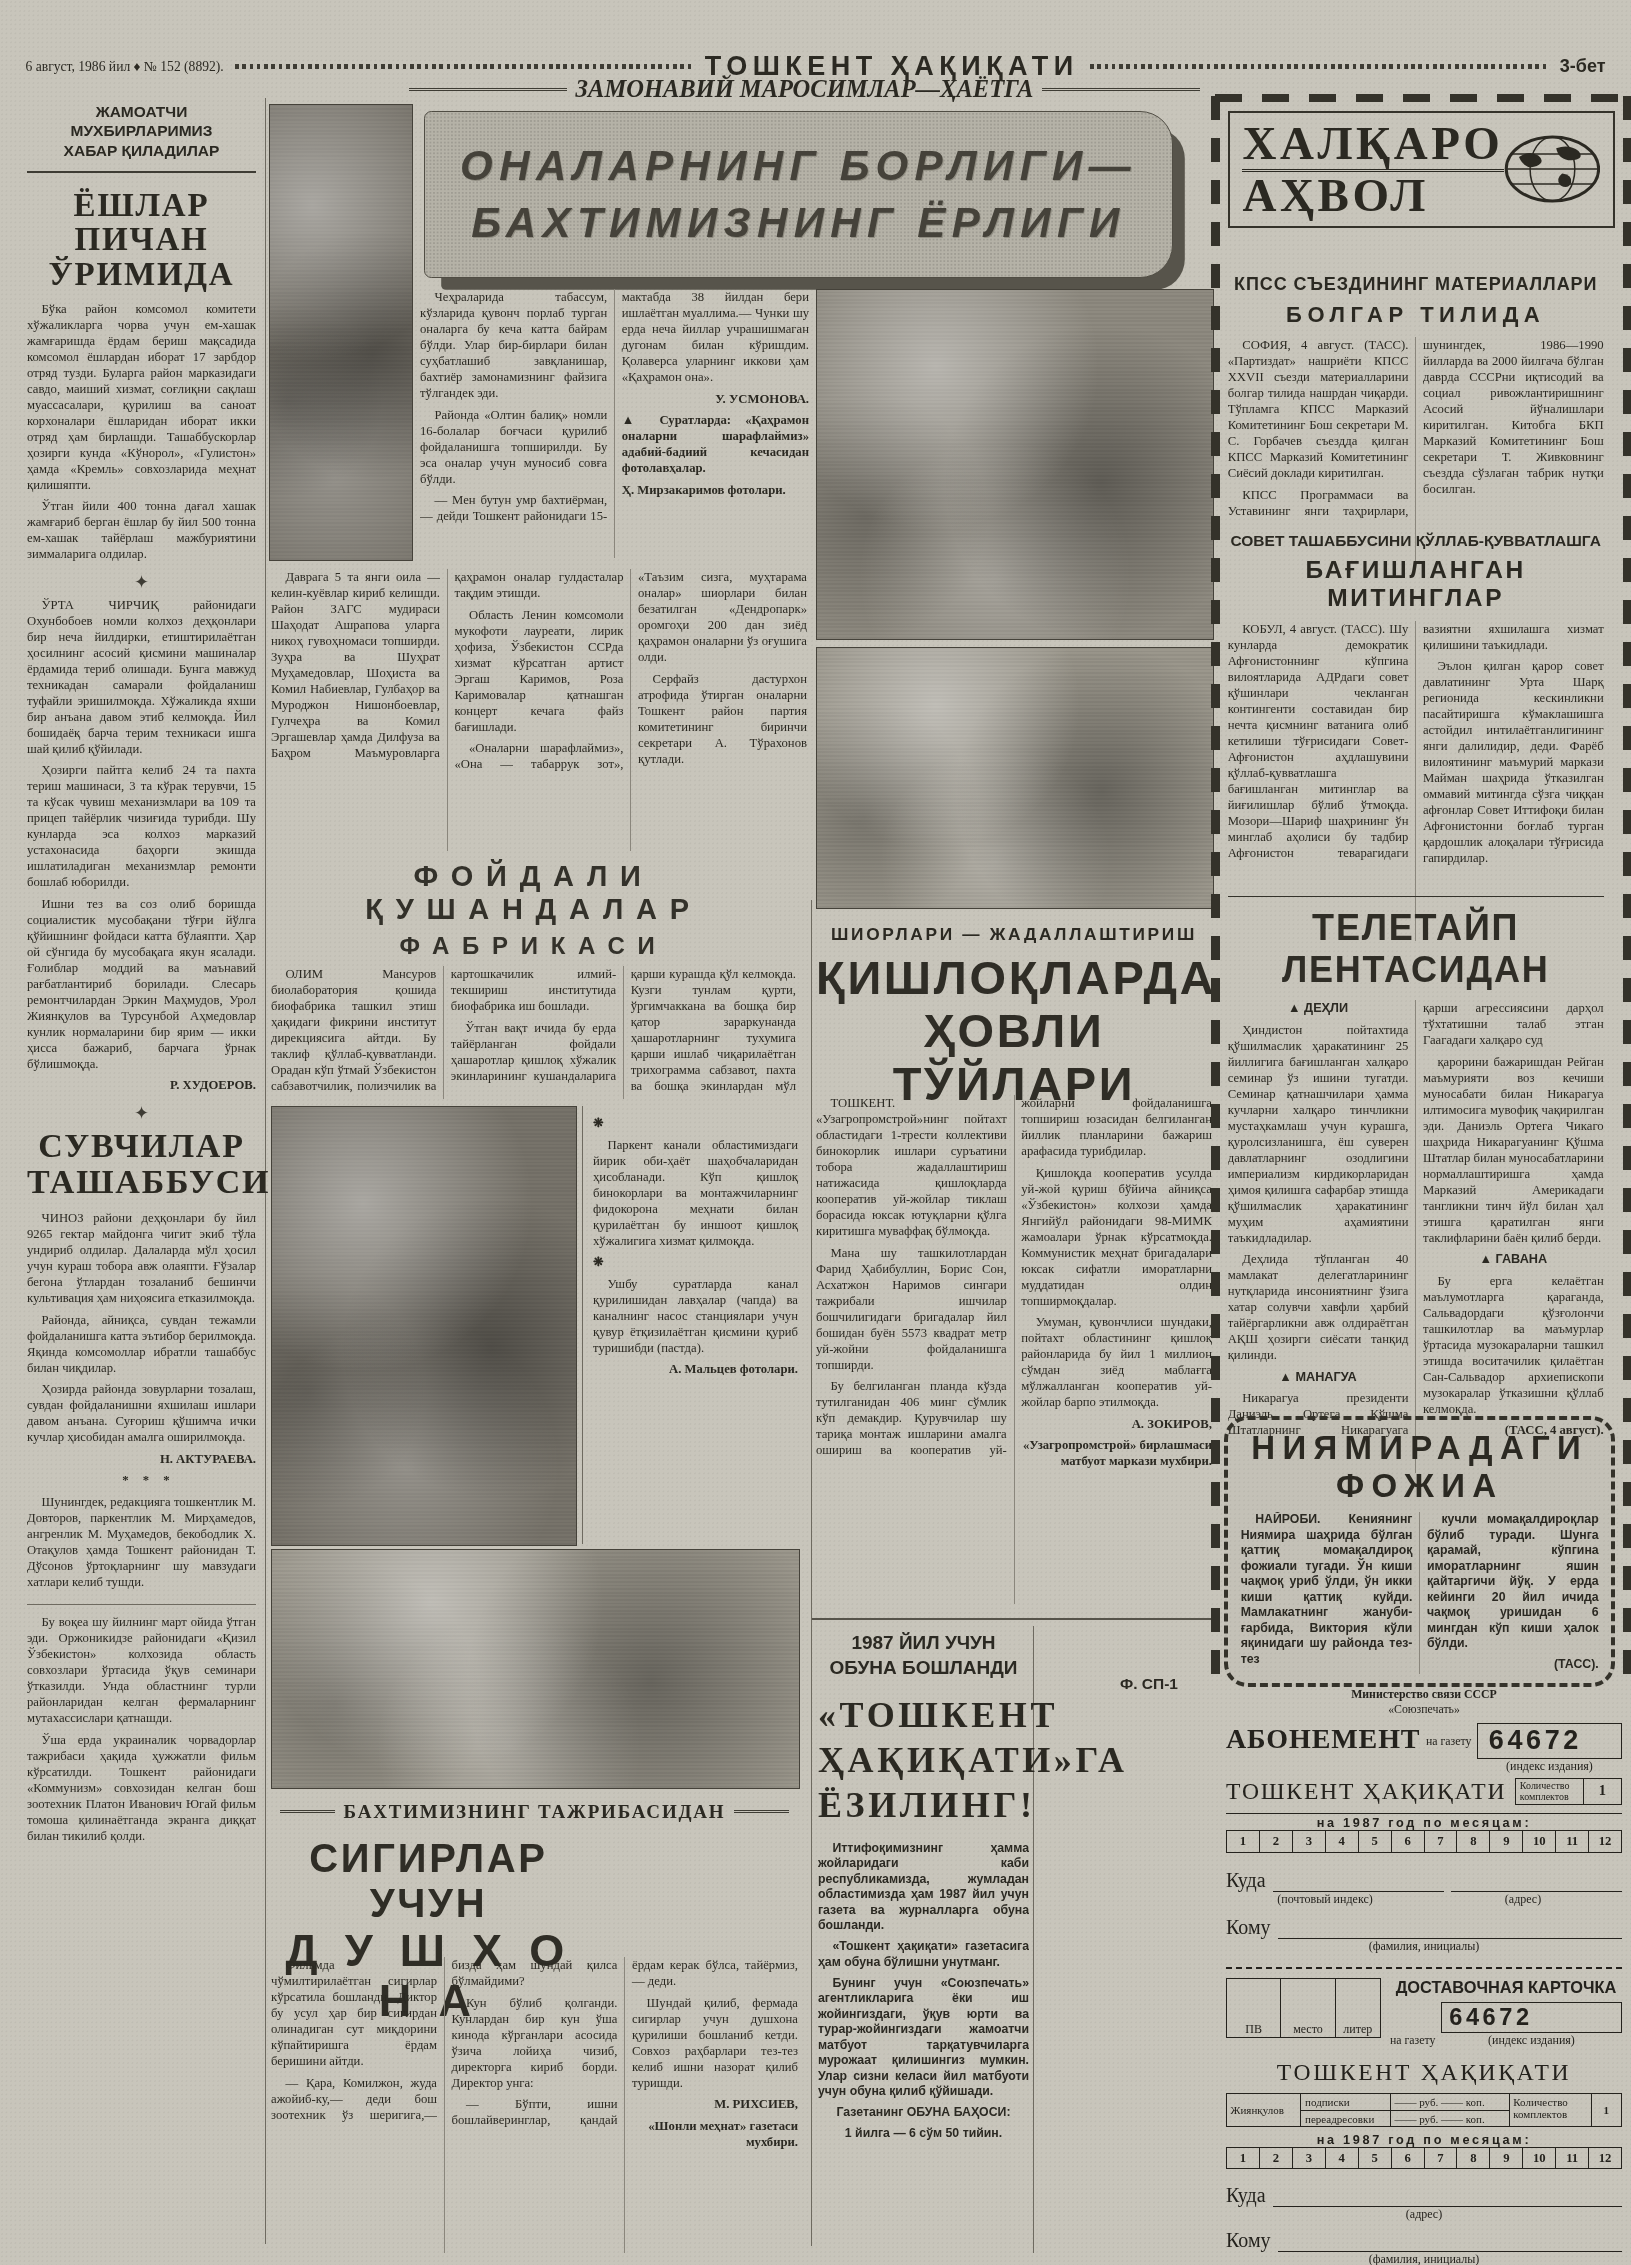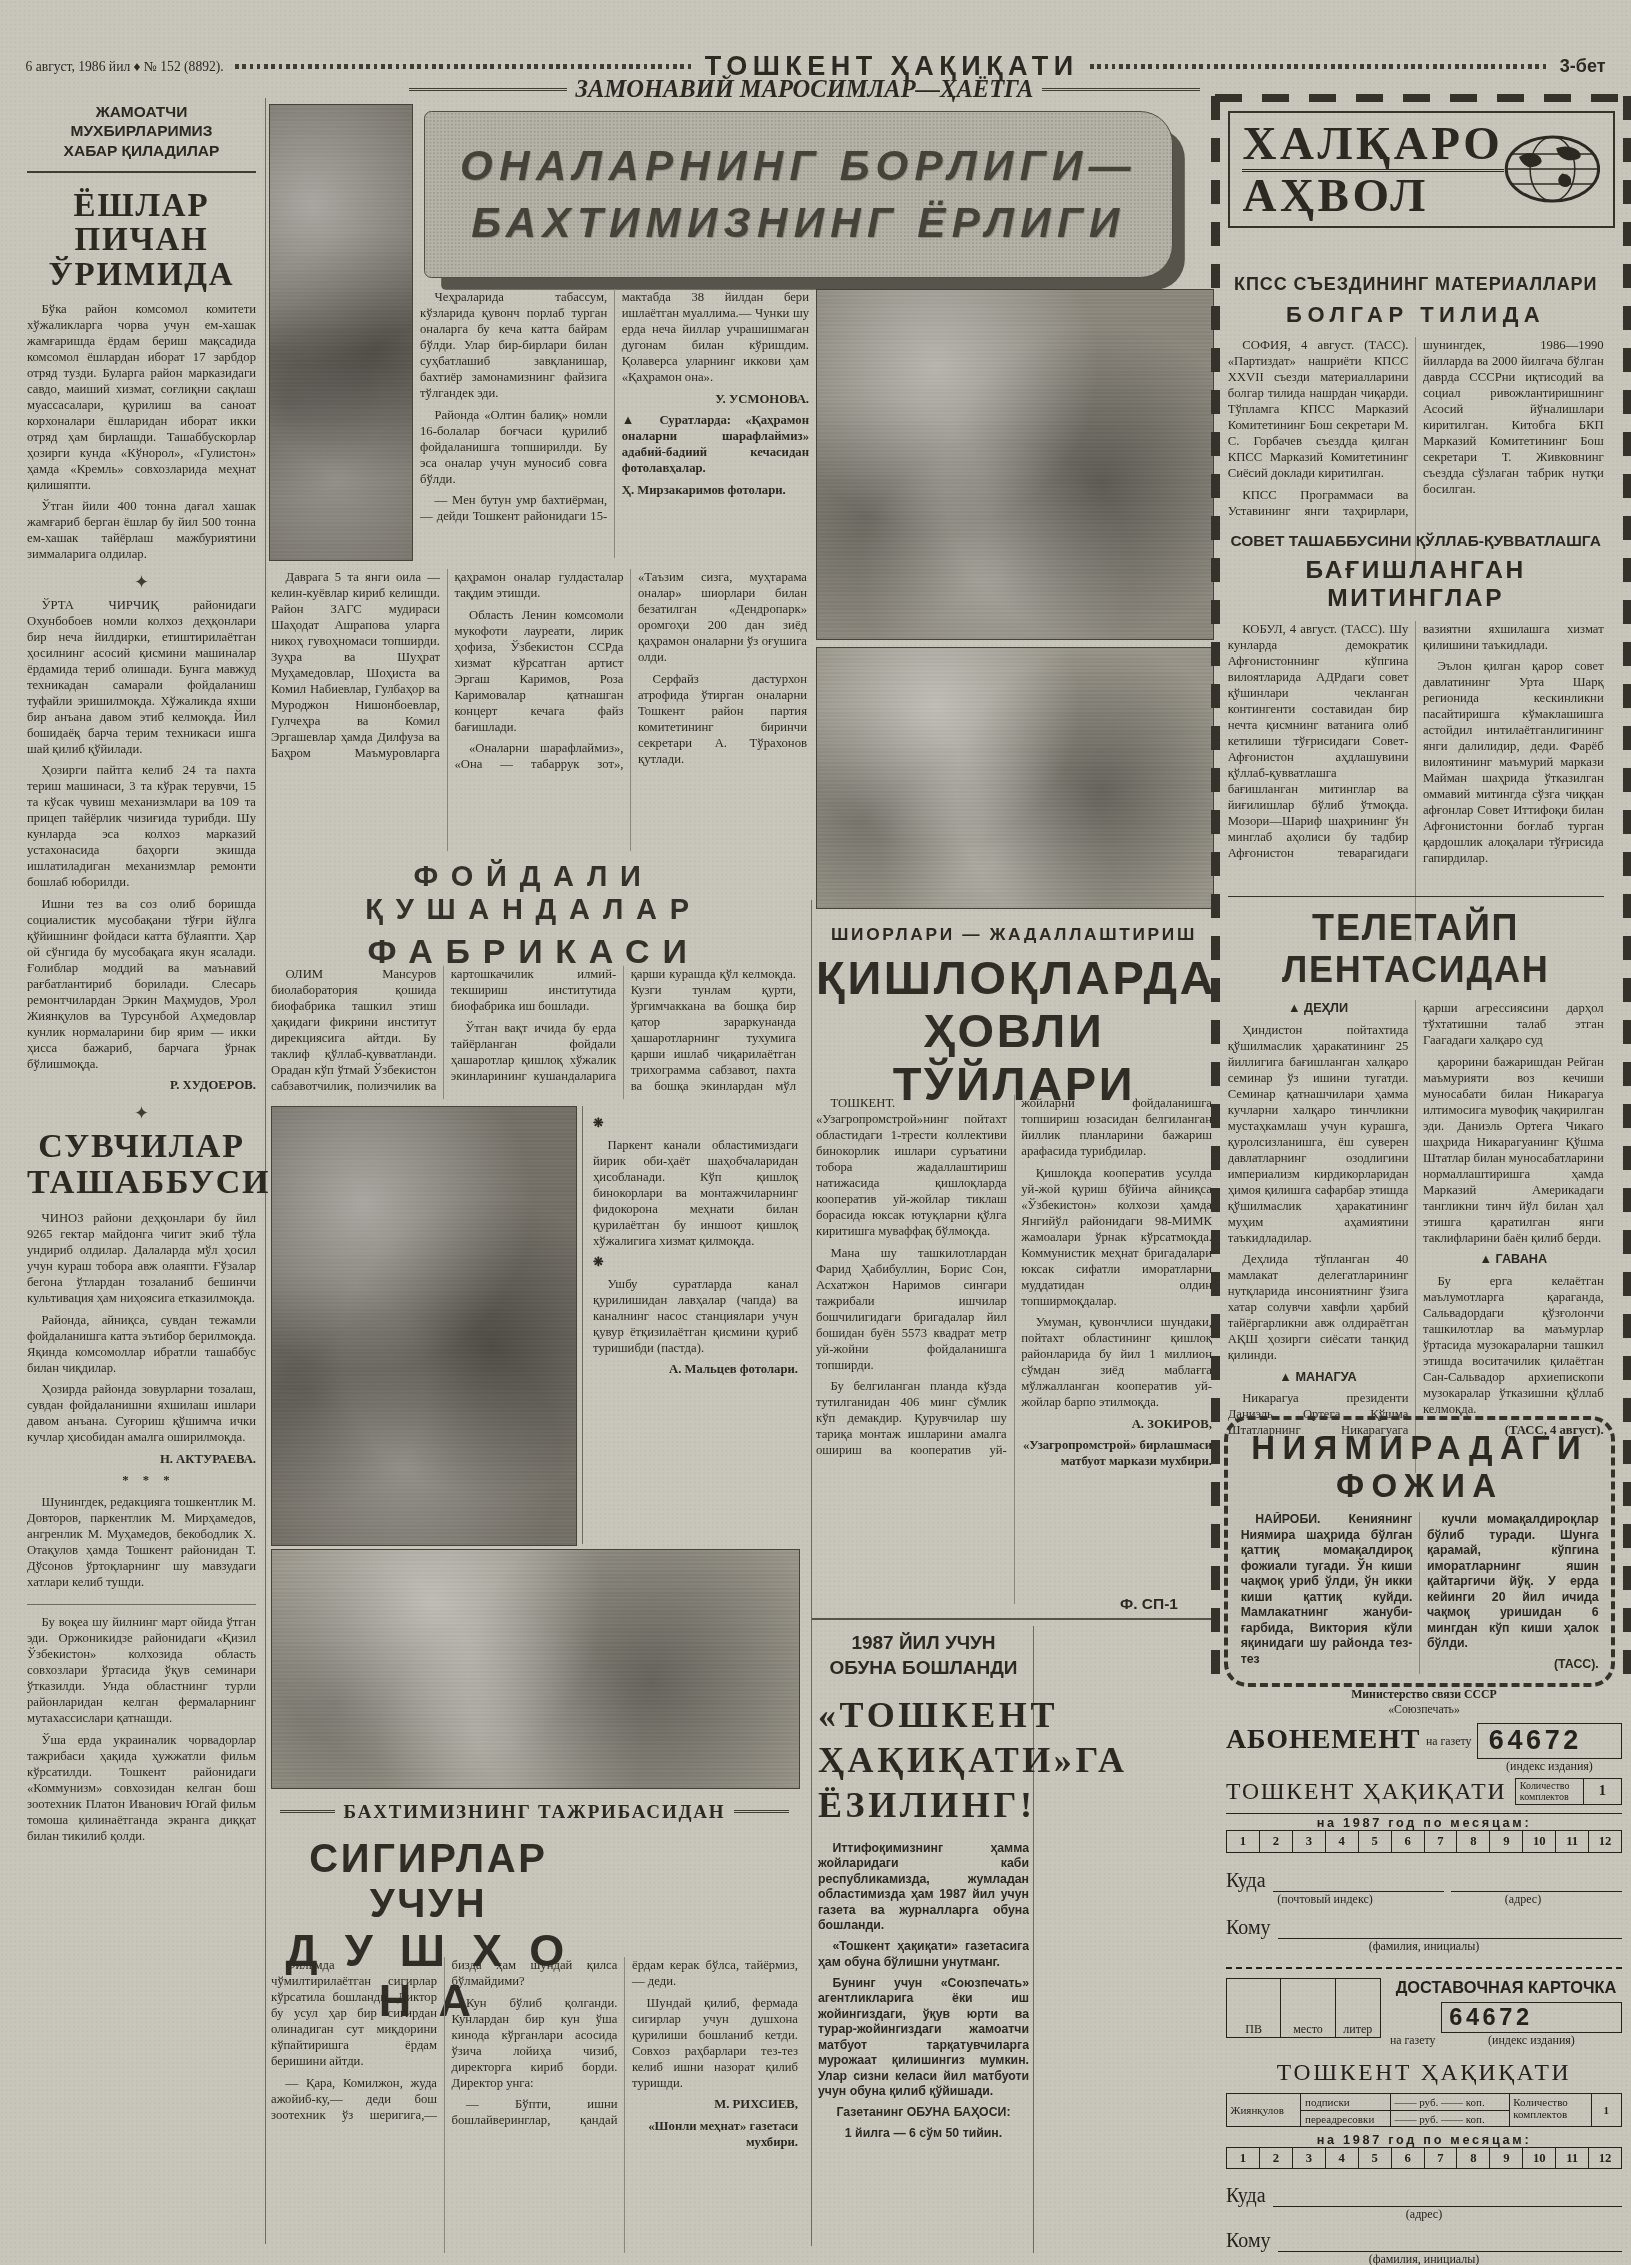--- a/index.html
+++ b/index.html
@@ -148,21 +148,21 @@
 
   <div class="abs txt cols3" style="left:271px;top:569px;width:536px;height:282px;">
     <p>Даврага 5 та янги оила — келин-куёвлар кириб келишди. Район ЗАГС мудираси Шаҳодат Ашрапова уларга никоҳ гувоҳномаси топширди. Зуҳра ва Шуҳрат Муҳамедовлар, Шоҳиста ва Комил Набиевлар, Гулбаҳор ва Муроджон Нишонбоевлар, Гулчеҳра ва Комил Эргашевлар ҳамда Дилфуза ва Баҳром Маъмуровларга қаҳрамон оналар гулдасталар тақдим этишди.</p>
     <p>Область Ленин комсомоли мукофоти лауреати, лирик ҳофиза, Ўзбекистон ССРда хизмат кўрсатган артист Эргаш Каримов, Роза Каримовалар қатнашган концерт кечага файз бағишлади.</p>
     <p>«Оналарни шарафлаймиз», «Она — табаррук зот», «Таъзим сизга, муҳтарама оналар» шиорлари билан безатилган «Дендропарк» оромгоҳи 200 дан зиёд қаҳрамон оналарни ўз оғушига олди.</p>
     <p>Серфайз дастурхон атрофида ўтирган оналарни Тошкент район партия комитетининг биринчи секретари А. Тўрахонов қутлади.</p>
   </div>
 
   <div class="abs" style="left:271px;top:860px;width:525px;">
     <div class="fab-h" style="font-size:29px;">ФОЙДАЛИ  ҚУШАНДАЛАР</div>
-    <div class="fab-h" style="font-size:34px;margin-top:5.5px;">ФАБРИКАСИ</div>
+    <div class="fab-h" style="font-size:24px;margin-top:5.5px;">ФАБРИКАСИ</div>
   </div>
   <div class="abs txt cols3" style="left:271px;top:966px;width:525px;height:133px;">
     <p>ОЛИМ Мансуров биолаборатория қошида биофабрика ташкил этиш ҳақидаги фикрини институт дирекциясига айтди. Бу таклиф қўллаб-қувватланди. Орадан кўп ўтмай Ўзбекистон сабзавотчилик, полизчилик ва картошкачилик илмий-текшириш институтида биофабрика иш бошлади.</p>
     <p>Ўтган вақт ичида бу ерда тайёрланган фойдали ҳашаротлар қишлоқ хўжалик экинларининг кушандаларига қарши курашда қўл келмоқда. Кузги тунлам қурти, ўргимчаккана ва бошқа бир қатор зараркунанда ҳашаротларнинг тухумига қарши ишлаб чиқарилаётган трихограмма сабзавот, пахта ва бошқа экинлардан мўл ҳосил олишни таъминламоқда.</p>
 
   </div>
 
   <div class="abs photo dark" style="left:271px;top:1106px;width:304px;height:438px;"></div>
   <div class="rule-v" style="left:582px;top:1106px;height:438px;"></div>
 
@@ -221,21 +221,21 @@
         <div>ЁЗИЛИНГ!</div>
     </div>
     <div class="txt sans-b" style="margin-top:12.7px;font-size:12.3px;">
       <p>Иттифоқимизнинг ҳамма жойларидаги каби республикамизда, жумладан областимизда ҳам 1987 йил учун газета ва журналларга обуна бошланди.</p>
       <p>«Тошкент ҳақиқати» газетасига ҳам обуна бўлишни унутманг.</p>
       <p>Бунинг учун «Союзпечать» агентликларига ёки иш жойингиздаги, ўқув юрти ва турар-жойингиздаги жамоатчи матбуот тарқатувчиларга мурожаат қилишингиз мумкин. Улар сизни келаси йил матбуоти учун обуна қилиб қўйишади.</p>
       <p class="center" style="text-indent:0;">Газетанинг ОБУНА БАҲОСИ:</p>
       <p class="center" style="text-indent:0;">1 йилга — 6 сўм 50 тийин.</p>
     </div>
   </div>
-  <div class="abs sans-b" style="left:1120px;top:1595px;font-size:15.5px;">Ф. СП-1</div>
+  <div class="abs sans-b" style="left:1120px;top:1675px;font-size:15.5px;">Ф. СП-1</div>
 
   <div class="intl">
     <div class="dashh" style="top:-1.8px;"></div>
     <div class="dashv" style="left:-3.6px;"></div>
     <div class="dashv" style="right:-5.5px;"></div>
 
     <div class="brandbox abs" style="left:12.7px;top:14.5px;width:358px;">
       <div class="brand">
         <div class="b1">ХАЛҚАРО</div>
         <div>АҲВОЛ</div>

